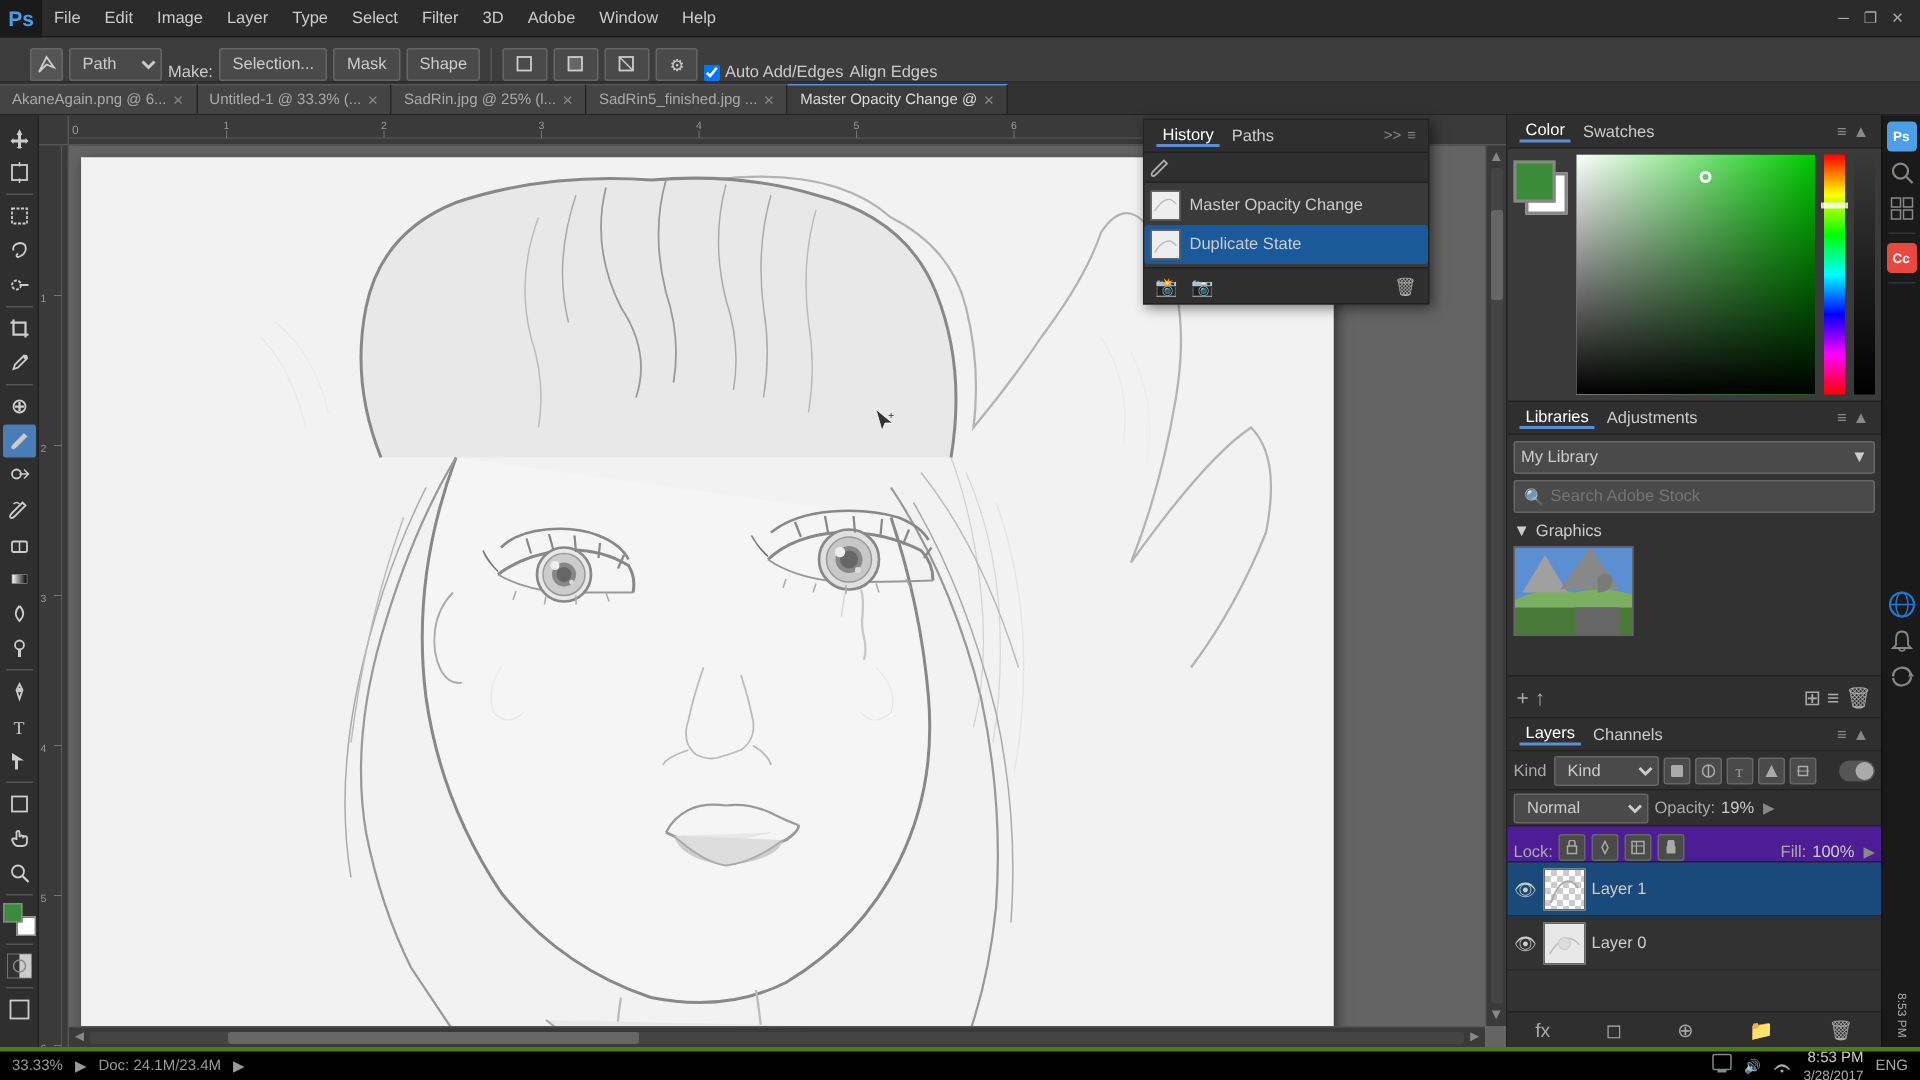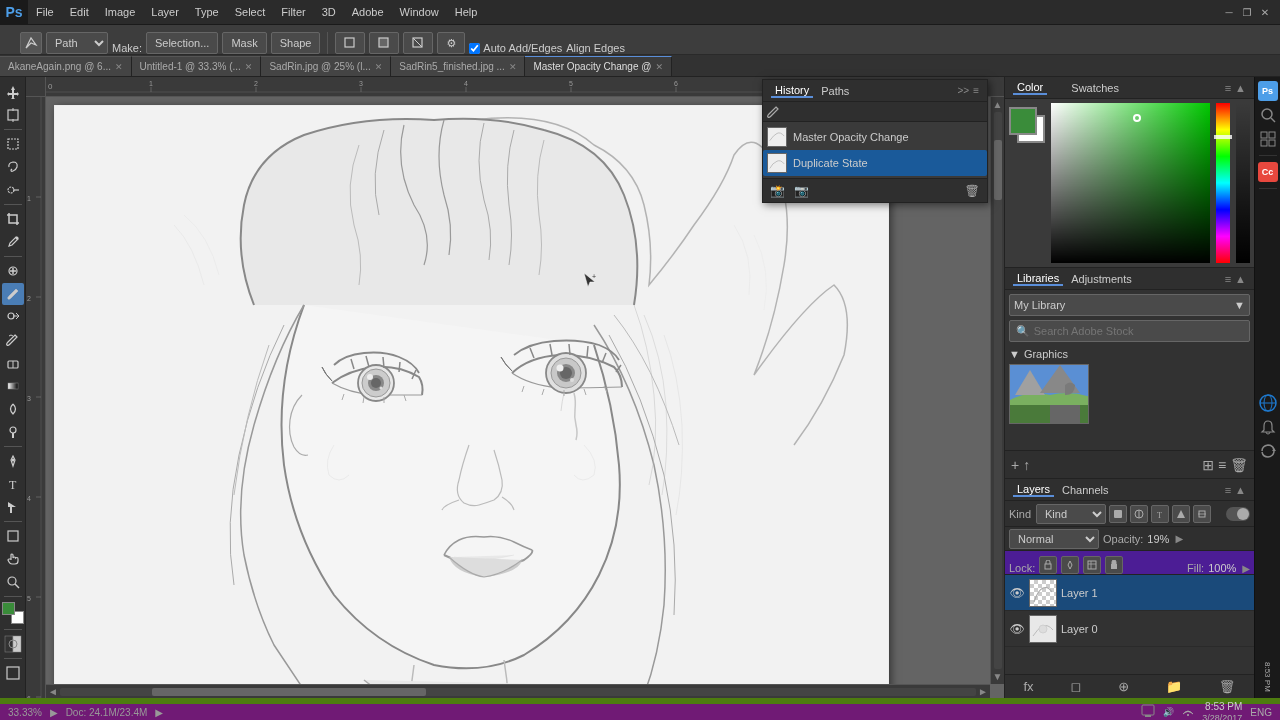--- a/index.html
+++ b/index.html
@@ -78,21 +78,21 @@
     .panel-icons { margin-left: auto; display: flex; gap: 4px; }
     .panel-icon-btn { font-size: 11px; color: #888; cursor: pointer; }
     .history-item { height: 26px; display: flex; align-items: center; gap: 6px; padding: 0 4px; cursor: pointer; border-radius: 2px; }
     .history-item.active { background: #1a5a9a; }
     .history-thumb { width: 20px; height: 20px; background: #555; border: 1px solid #666; display: flex; align-items: center; justify-content: center; font-size: 8px; overflow: hidden; }
     .history-label { font-size: 11px; color: #ccc; }
     .history-footer-btn { width: 18px; height: 18px; display: flex; align-items: center; justify-content: center; cursor: pointer; color: #aaa; font-size: 12px; }
 
     
     #color-panel { background: #3a3a3a; border-bottom: 1px solid #222; }
-    #color-header { height: 22px; background: #2f2f2f; display: flex; align-items: center; padding: 0 8px; border-bottom: 1px solid #222; gap: 20px; }
+    #color-header { height: 22px; background: #2f2f2f; display: flex; align-items: center; padding: 0 8px; border-bottom: 1px solid #222; gap: 4px; }
     #color-content { padding: 4px; display: flex; flex-direction: column; gap: 4px; }
     #color-picker-area { position: relative; width: 160px; height: 160px; }
     #color-picker-gradient {
       width: 100%; height: 100%;
       background: linear-gradient(to bottom, transparent, #000),
                   linear-gradient(to right, #fff, #00c800);
       cursor: crosshair;
     }
     #color-picker-cursor { position: absolute; top: 15px; right: 65px; width: 8px; height: 8px; border-radius: 50%; border: 2px solid #fff; transform: translate(-50%, -50%); pointer-events: none; }
     #hue-slider { width: 14px; height: 160px; background: linear-gradient(to bottom, #f00, #ff0, #0f0, #0ff, #00f, #f0f, #f00); cursor: pointer; position: relative; }
@@ -135,21 +135,21 @@
     .layer-name { font-size: 11px; color: #ccc; }
     #layers-footer { height: 24px; display: flex; align-items: center; justify-content: space-around; background: #2f2f2f; border-top: 1px solid #222; }
     .layers-footer-btn { font-size: 13px; color: #aaa; cursor: pointer; padding: 0 6px; }
 
     
     #far-right { width: 24px; background: #1a1a1a; display: flex; flex-direction: column; align-items: center; gap: 4px; padding: 6px 0; border-left: 1px solid #111; }
     .fr-icon { width: 20px; height: 20px; display: flex; align-items: center; justify-content: center; cursor: pointer; border-radius: 2px; color: #888; font-size: 11px; }
 
     
     #status-bar {
-      width: 100%; height: 22px; background: #701a75; border-top: 6px solid #4d7c0f;
+      width: 100%; height: 22px; background: #000000; border-top: 3px solid #4d7c0f;
       display: flex; align-items: center; padding: 0 8px; gap: 8px; font-size: 10px; color: #999;
     }
     #status-left { display: flex; align-items: center; gap: 8px; flex: 1; }
     #status-right { display: flex; align-items: center; gap: 8px; }
     #center-and-right { display: flex; flex: 1; overflow: hidden; }
 
     .checkered { background-image: linear-gradient(45deg, #ccc 25%, transparent 25%), linear-gradient(-45deg, #ccc 25%, transparent 25%), linear-gradient(45deg, transparent 75%, #ccc 75%), linear-gradient(-45deg, transparent 75%, #ccc 75%); background-size: 8px 8px; background-position: 0 0, 0 4px, 4px -4px, -4px 0px; background-color: #fff; }
   </style>
 </head>
 <body>
@@ -876,21 +876,21 @@
     </span>
 
     <div style="display:flex;flex-direction:column;align-items:flex-end;gap:1px;">
       <span style="font-size:10px;color:#ccc;">8:53 PM</span>
       <span style="font-size:9px;color:#aaa;">3/28/2017</span>
     </div>
     <span style="font-size:10px;color:#aaa;text-align:right;">ENG</span>
   </div>
 </div>
 
-<div style="position:fixed;left:762px;top:79px;width:226px;background:#3a3a3a;border:1px solid #222;box-shadow:2px 2px 8px rgba(0,0,0,0.5);z-index:100;">
+<div style="position:fixed;left:762px;top:79px;width:191px;background:#3a3a3a;border:1px solid #222;box-shadow:2px 2px 8px rgba(0,0,0,0.5);z-index:100;">
   <div style="height:22px;background:#2f2f2f;display:flex;align-items:center;padding:0 8px;gap:4px;border-bottom:1px solid #222;">
     <span class="panel-tab active">History</span>
     <span class="panel-tab">Paths</span>
     <div style="margin-left:auto;display:flex;gap:4px;">
       <span style="font-size:10px;color:#888;cursor:pointer;">&gt;&gt;</span>
       <span style="font-size:10px;color:#888;cursor:pointer;">≡</span>
     </div>
   </div>
 
   <div style="height:20px;display:flex;align-items:center;padding:0 4px;background:#2f2f2f;border-bottom:1px solid #222;">

